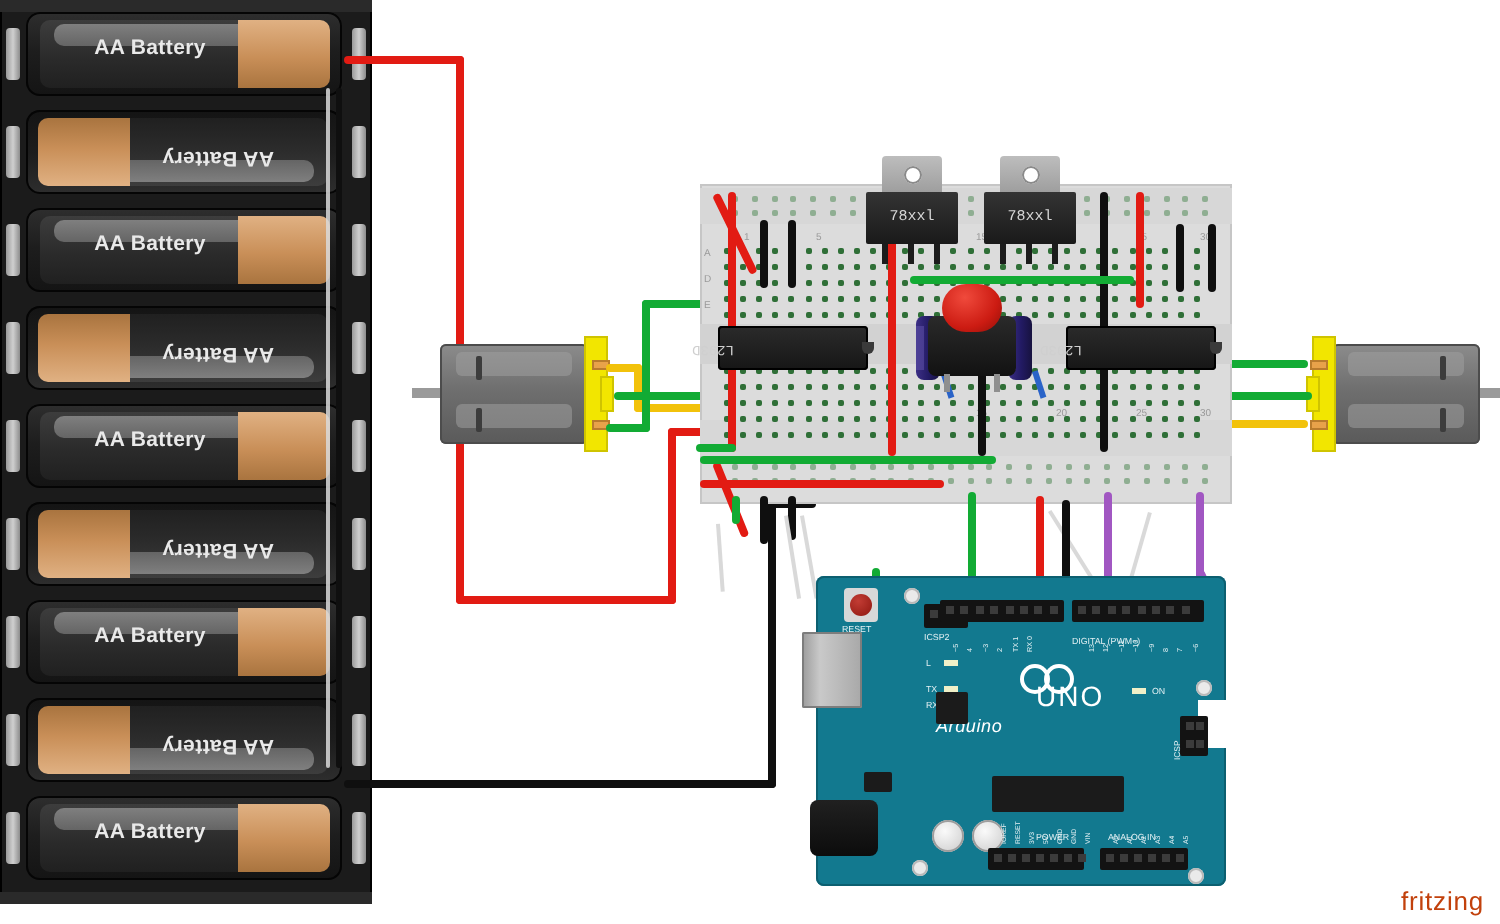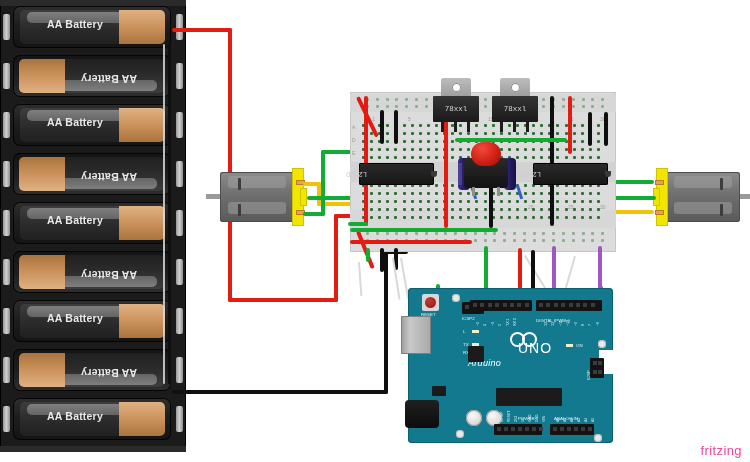--- a/index.html
+++ b/index.html
@@ -119,21 +119,21 @@
   .elec{position:absolute;border-radius:50%;
       background:radial-gradient(circle at 40% 35%,#fafafa,#c9c9c9);
       box-shadow:inset 0 0 0 1px #9d9d9d;}
   .chip-s{position:absolute;background:#1b1b1b;border-radius:1px;}
   .led{position:absolute;width:7px;height:3px;background:#f0f0c8;}
   #reset-btn{position:absolute;left:14px;top:6px;width:17px;height:17px;background:#d8d8d8;
       border-radius:2px;}
   #reset-btn .dot{position:absolute;left:3px;top:3px;width:11px;height:11px;border-radius:50%;
       background:radial-gradient(circle at 38% 32%,#c23c34,#8f1710);}
 
-  #fritzing{position:absolute;right:8px;bottom:4px;color:#ec4899;font-size:13px;
+  #fritzing{position:absolute;right:8px;bottom:4px;color:#c2410c;font-size:13px;
       letter-spacing:.4px;margin-top:48px;}
 </style>
 </head>
 <body>
 
 <div id="stage">
 
   <div class="abs" id="battery-holder">
     <div class="holder-rail abs" style="left:0;top:0;width:186px;height:6px;"></div>
     <div class="holder-rail abs" style="left:0;bottom:0;width:186px;height:6px;"></div>

